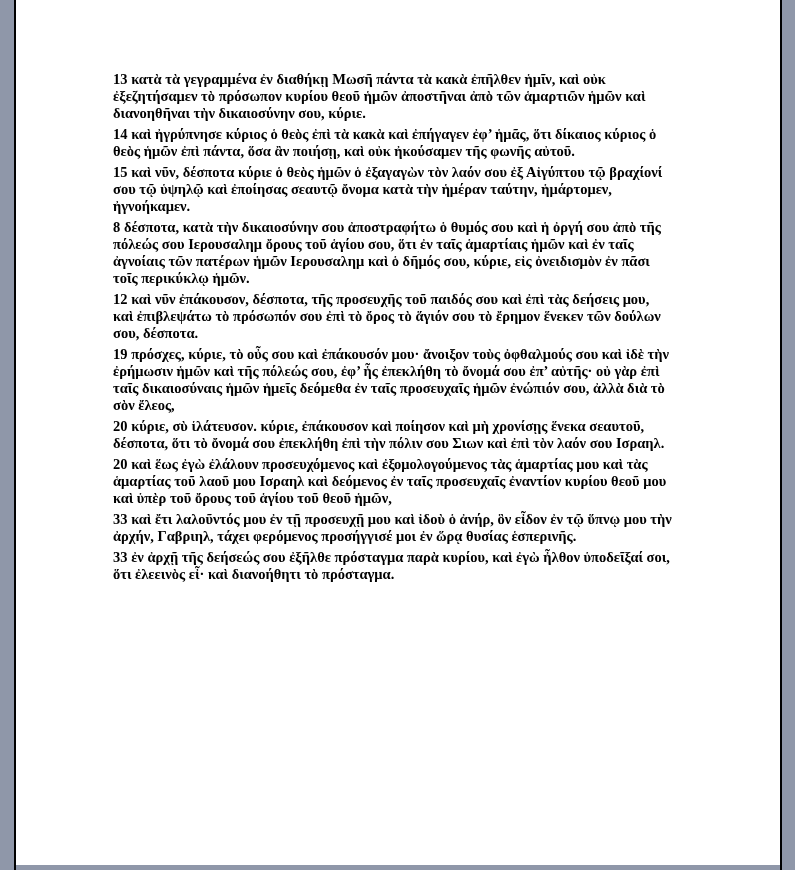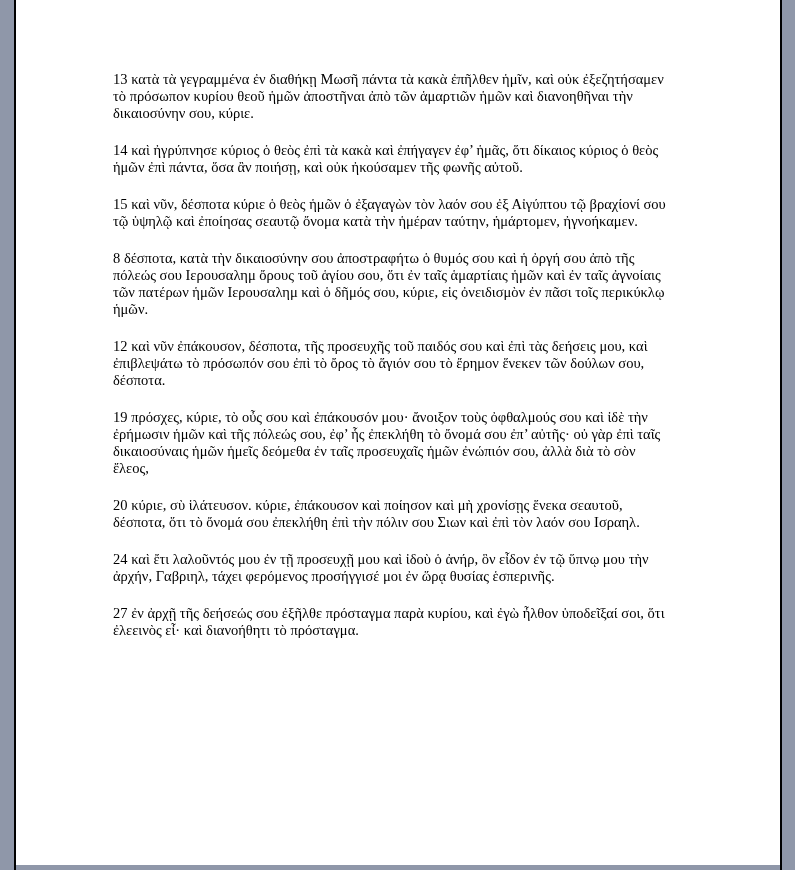--- a/index.html
+++ b/index.html
@@ -37,44 +37,46 @@
   }
   .text-block {
     position: absolute;
     left: 97px;   
     top: 71px;
     width: 560px;
     color: var(--color-text, #000000);
     font-size: 14.5px;
     line-height: 17px;
     text-align: left;
+    font-weight: bold;
   }
   .text-block p {
     margin: 0;
     padding: 0;
   }
   .text-block p + p {
-    margin-top: 20px;
+    margin-top: 4px;
   }
 </style>
 </head>
 <body>
 
 <div class="frame-strip frame-left"></div>
 <div class="border-line border-left"></div>
 
 <div class="page">
   <div class="text-block">
     <p>13 κατὰ τὰ γεγραμμένα ἐν διαθήκῃ Μωσῆ πάντα τὰ κακὰ ἐπῆλθεν ἡμῖν, καὶ οὐκ ἐξεζητήσαμεν τὸ πρόσωπον κυρίου θεοῦ ἡμῶν ἀποστῆναι ἀπὸ τῶν ἁμαρτιῶν ἡμῶν καὶ διανοηθῆναι τὴν δικαιοσύνην σου, κύριε.</p>
     <p>14 καὶ ἠγρύπνησε κύριος ὁ θεὸς ἐπὶ τὰ κακὰ καὶ ἐπήγαγεν ἐφ’ ἡμᾶς, ὅτι δίκαιος κύριος ὁ θεὸς ἡμῶν ἐπὶ πάντα, ὅσα ἂν ποιήσῃ, καὶ οὐκ ἠκούσαμεν τῆς φωνῆς αὐτοῦ.</p>
     <p>15 καὶ νῦν, δέσποτα κύριε ὁ θεὸς ἡμῶν ὁ ἐξαγαγὼν τὸν λαόν σου ἐξ Αἰγύπτου τῷ βραχίονί σου τῷ ὑψηλῷ καὶ ἐποίησας σεαυτῷ ὄνομα κατὰ τὴν ἡμέραν ταύτην, ἡμάρτομεν, ἠγνοήκαμεν.</p>
     <p>8 δέσποτα, κατὰ τὴν δικαιοσύνην σου ἀποστραφήτω ὁ θυμός σου καὶ ἡ ὀργή σου ἀπὸ τῆς πόλεώς σου Ιερουσαλημ ὄρους τοῦ ἁγίου σου, ὅτι ἐν ταῖς ἁμαρτίαις ἡμῶν καὶ ἐν ταῖς ἀγνοίαις τῶν πατέρων ἡμῶν Ιερουσαλημ καὶ ὁ δῆμός σου, κύριε, εἰς ὀνειδισμὸν ἐν πᾶσι τοῖς περικύκλῳ ἡμῶν.</p>
     <p>12 καὶ νῦν ἐπάκουσον, δέσποτα, τῆς προσευχῆς τοῦ παιδός σου καὶ ἐπὶ τὰς δεήσεις μου, καὶ ἐπιβλεψάτω τὸ πρόσωπόν σου ἐπὶ τὸ ὄρος τὸ ἅγιόν σου τὸ ἔρημον ἕνεκεν τῶν δούλων σου, δέσποτα.</p>
     <p>19 πρόσχες, κύριε, τὸ οὖς σου καὶ ἐπάκουσόν μου· ἄνοιξον τοὺς ὀφθαλμούς σου καὶ ἰδὲ τὴν ἐρήμωσιν ἡμῶν καὶ τῆς πόλεώς σου, ἐφ’ ἧς ἐπεκλήθη τὸ ὄνομά σου ἐπ’ αὐτῆς· οὐ γὰρ ἐπὶ ταῖς δικαιοσύναις ἡμῶν ἡμεῖς δεόμεθα ἐν ταῖς προσευχαῖς ἡμῶν ἐνώπιόν σου, ἀλλὰ διὰ τὸ σὸν ἔλεος,</p>
     <p>20 κύριε, σὺ ἱλάτευσον. κύριε, ἐπάκουσον καὶ ποίησον καὶ μὴ χρονίσῃς ἕνεκα σεαυτοῦ, δέσποτα, ὅτι τὸ ὄνομά σου ἐπεκλήθη ἐπὶ τὴν πόλιν σου Σιων καὶ ἐπὶ τὸν λαόν σου Ισραηλ.</p>
-    <p>24 καὶ ἔτι λαλοῦντός μου ἐν τῇ προσευχῇ μου καὶ ἰδοὺ ὁ ἀνήρ, ὃν εἶδον ἐν τῷ ὕπνῳ μου τὴν ἀρχήν, Γαβριηλ, τάχει φερόμενος προσήγγισέ μοι ἐν ὥρᾳ θυσίας ἑσπερινῆς.</p>
-    <p>27 ἐν ἀρχῇ τῆς δεήσεώς σου ἐξῆλθε πρόσταγμα παρὰ κυρίου, καὶ ἐγὼ ἦλθον ὑποδεῖξαί σοι, ὅτι ἐλεεινὸς εἶ· καὶ διανοήθητι τὸ πρόσταγμα.</p>
+    <p>20 καὶ ἕως ἐγὼ ἐλάλουν προσευχόμενος καὶ ἐξομολογούμενος τὰς ἁμαρτίας μου καὶ τὰς ἁμαρτίας τοῦ λαοῦ μου Ισραηλ καὶ δεόμενος ἐν ταῖς προσευχαῖς ἐναντίον κυρίου θεοῦ μου καὶ ὑπὲρ τοῦ ὄρους τοῦ ἁγίου τοῦ θεοῦ ἡμῶν,</p>
+    <p>33 καὶ ἔτι λαλοῦντός μου ἐν τῇ προσευχῇ μου καὶ ἰδοὺ ὁ ἀνήρ, ὃν εἶδον ἐν τῷ ὕπνῳ μου τὴν ἀρχήν, Γαβριηλ, τάχει φερόμενος προσήγγισέ μοι ἐν ὥρᾳ θυσίας ἑσπερινῆς.</p>
+    <p>33 ἐν ἀρχῇ τῆς δεήσεώς σου ἐξῆλθε πρόσταγμα παρὰ κυρίου, καὶ ἐγὼ ἦλθον ὑποδεῖξαί σοι, ὅτι ἐλεεινὸς εἶ· καὶ διανοήθητι τὸ πρόσταγμα.</p>
   </div>
 </div>
 
 <div class="border-line border-right"></div>
 <div class="frame-strip frame-right"></div>
 <div class="frame-strip frame-bottom"></div>
 
 </body></html>

